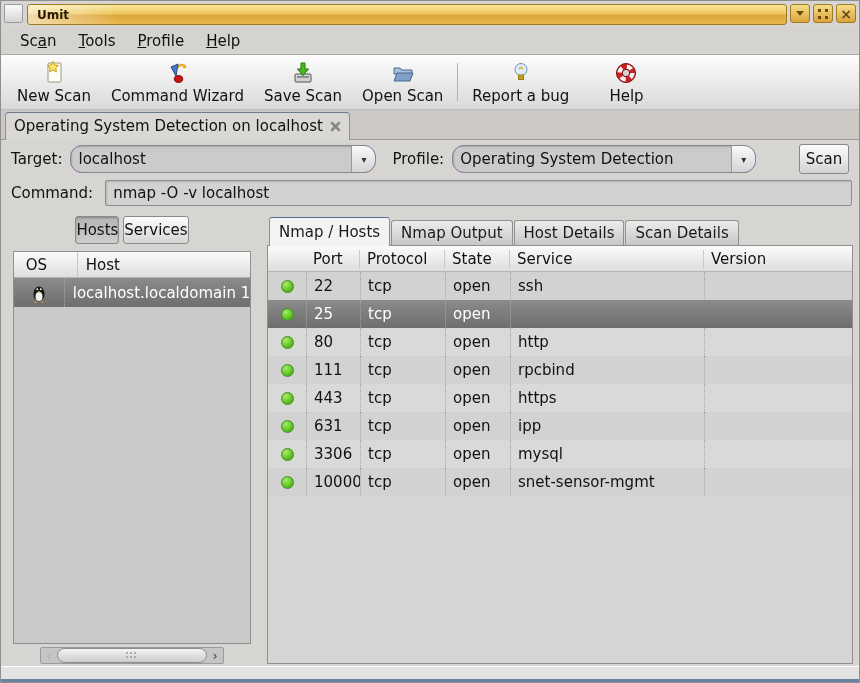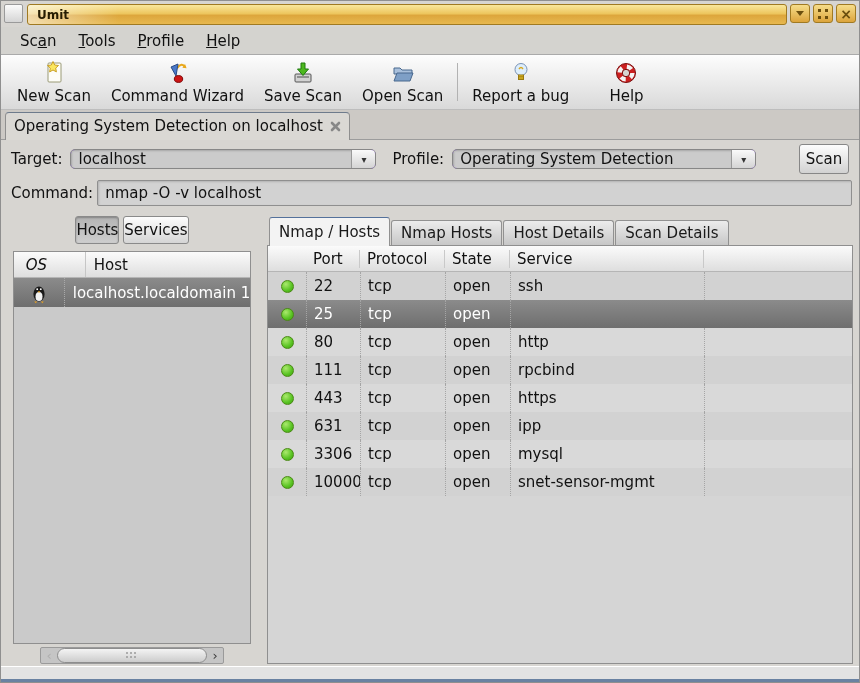--- a/index.html
+++ b/index.html
@@ -52,22 +52,22 @@
   
   .scantab-row { height:30px; background:#ccc9c5; border-bottom:1px solid #9c9c9c;
     display:flex; align-items:flex-end; padding-left:4px; }
   .scan-tab { display:flex; align-items:center; gap:7px; height:28px; margin-bottom:-1px;
     padding:0 8px 1px 8px; background:#dad8d4;
     border:1px solid #8f8f8f; border-bottom:none; border-top:1px solid #6e7b8c;
     border-radius:4px 4px 0 0; }
 
   
   .target-row { height:38px; display:flex; align-items:center; gap:8px; padding:4px 10px; }
-  .command-row { height:34px; display:flex; align-items:center; gap:4px; padding:2px 7px 6px 10px; }
-  .combo { display:flex; height:20px; border:1px solid #878787; border-radius:5px; overflow:hidden; background:#6d28d9; }
+  .command-row { height:34px; display:flex; align-items:center; gap:12px; padding:2px 7px 6px 10px; }
+  .combo { display:flex; height:28px; border:1px solid #878787; border-radius:12px; overflow:hidden; background:#6d28d9; }
   .combo-entry { display:flex; align-items:center; padding:0 7px; background:#cbcbcb;
     box-shadow:inset 1px 1px 2px rgba(0,0,0,.18); flex:1; white-space:nowrap; overflow:hidden; }
   .combo-btn { width:24px; flex:none; display:flex; align-items:center; justify-content:center;
     background:linear-gradient(#fafafa,#d4d4d4); border-left:1px solid #9a9a9a; font-size:10px; color:#333; }
   .target-combo { width:306px; }
   .profile-combo { width:304px; }
   .scan-btn { margin-left:auto; width:50px; height:30px; border:1px solid #878787; border-radius:3px;
     background:linear-gradient(#fdfdfd,#d2d2d2); display:flex; align-items:center; justify-content:center; }
   .entry { flex:1; height:26px; display:flex; align-items:center; padding:0 7px;
     background:#d2d2d2; border:1px solid #8f8f8f; border-radius:2px;
@@ -79,21 +79,21 @@
   .panel-buttons { display:flex; gap:4px; margin-bottom:7px; }
   .pbtn { flex:1; height:28px; border:1px solid #8a8a8a; border-radius:3px;
     display:flex; align-items:center; justify-content:center; }
   .pbtn.active { background:linear-gradient(#b4b4b4,#cecece); box-shadow:inset 0 1px 2px rgba(0,0,0,.28); }
   .pbtn.normal { background:linear-gradient(#fdfdfd,#d5d5d5); }
 
   .host-list { flex:1; min-height:0; border:1px solid #8f8f8f; background:#cacaca;
     display:flex; flex-direction:column; overflow:hidden; }
   .list-header { height:26px; flex:none; display:flex; background:linear-gradient(#fbfbfb,#dedede);
     border-bottom:1px solid #b5b5b5; }
-  .lh-os { width:72px; flex:none; display:flex; align-items:center; padding-left:12px; border-right:1px solid #c6c6c6;font-style:italic; }
+  .lh-os { width:64px; flex:none; display:flex; align-items:center; padding-left:12px; border-right:1px solid #c6c6c6; }
   .lh-host { flex:1; display:flex; align-items:center; padding-left:8px; }
   .host-row { height:29px; flex:none; display:flex; align-items:stretch;
     background:linear-gradient(#8b8b8b,#6e6e6e); color:#fff; }
   .hr-os { width:50px; flex:none; display:flex; align-items:center; justify-content:center; }
   .hr-name { flex:1; display:flex; align-items:center; padding-left:8px;
     border-left:1px dotted #a9a9a9; white-space:nowrap; overflow:hidden; }
 
   .host-scrollbar { height:17px; flex:none; margin-top:3px; display:flex; align-items:stretch;
     border:1px solid #9a9a9a; border-radius:2px; background:#c5c5c5; }
   .sb-arrow { width:16px; flex:none; display:flex; align-items:center; justify-content:center;
@@ -307,32 +307,33 @@
             </span>
         </div>
         <div class="sb-track-rest"></div>
         <div class="sb-arrow right">›</div>
       </div>
     </div>
 
     <div class="right-panel">
       <div class="rtabs">
         <div class="rtab active">Nmap / Hosts</div>
-        <div class="rtab">Nmap Hosts</div>
+        <div class="rtab">Nmap Output</div>
         <div class="rtab">Host Details</div>
         <div class="rtab">Scan Details</div>
       </div>
 
       <div class="ports-table">
         <div class="thead">
           <div class="th col-status"></div>
           <div class="th col-port">Port</div>
           <div class="th col-protocol">Protocol</div>
           <div class="th col-state">State</div>
           <div class="th col-service">Service</div>
+          <div class="th col-version" style="border-right:none;">Version</div>
         </div>
 
         <div class="trow shade-a">
           <div class="tc first col-status">
               <span class="led"></span>
             </div>
           <div class="tc col-port">22</div>
           <div class="tc col-protocol">tcp</div>
           <div class="tc col-state">open</div>
           <div class="tc col-service">ssh</div>

